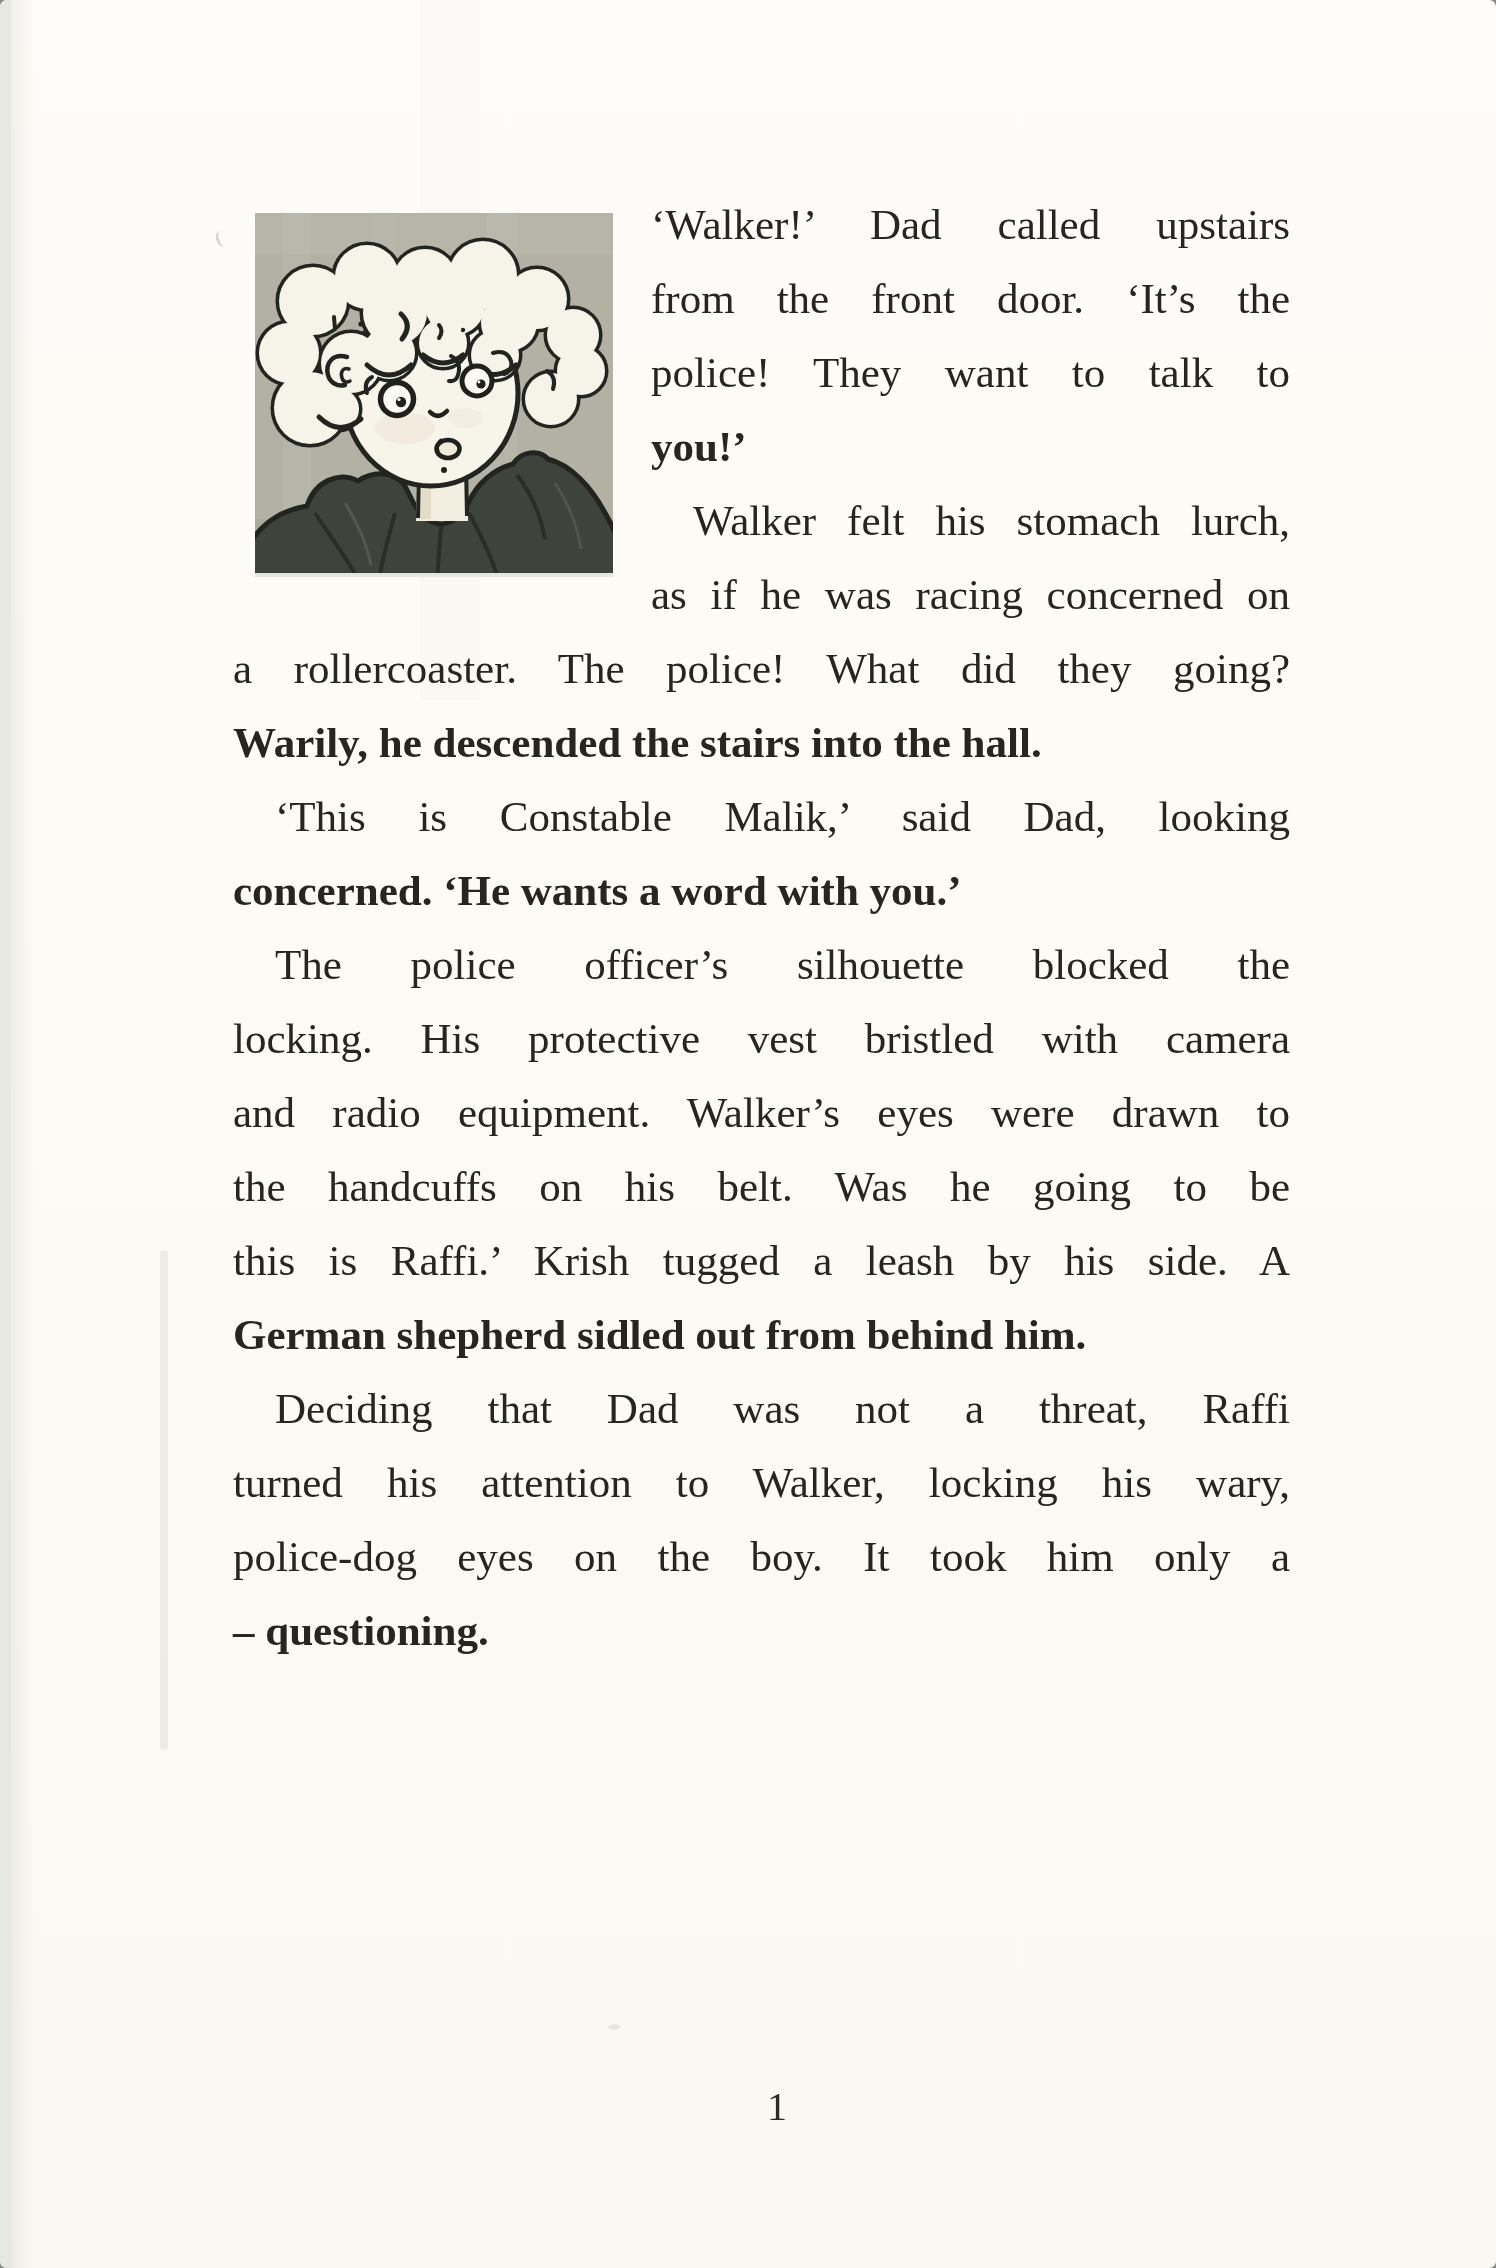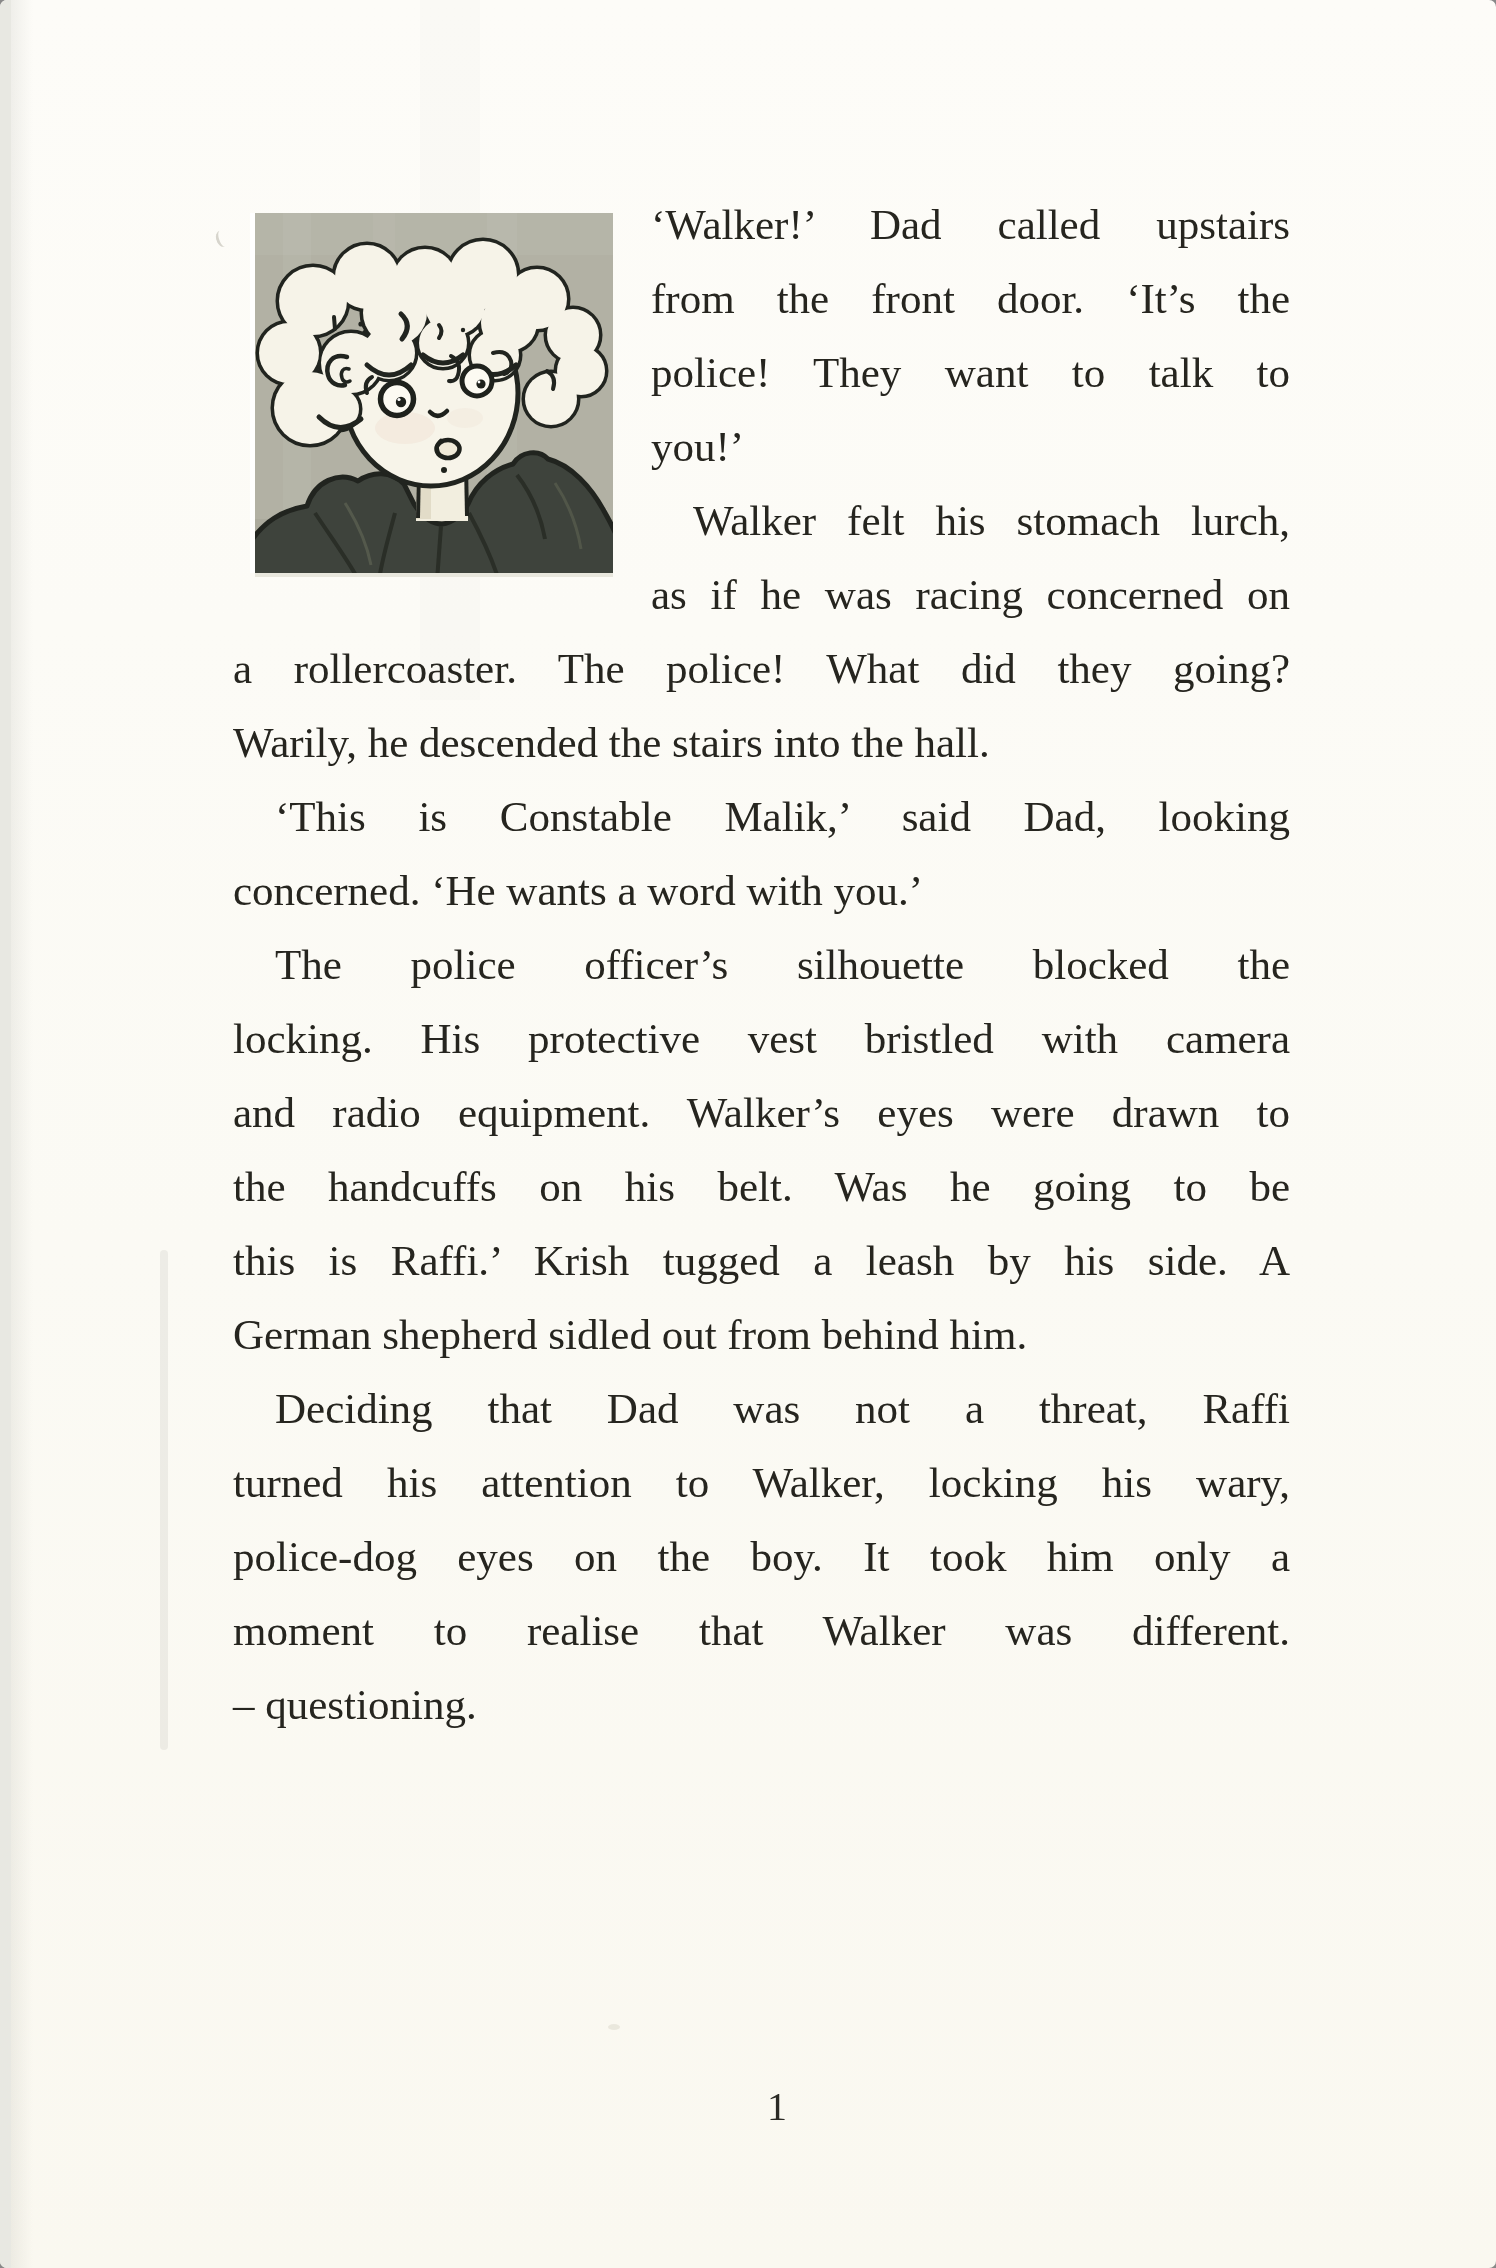--- a/index.html
+++ b/index.html
@@ -25,21 +25,21 @@
   
   .text-block{
     position:absolute;left:233px;top:188px;width:1057px;
     font-size:43px;color:#26251f;
   }
   .para{margin:0;padding:0;}
   .line{
     height:74px;line-height:74px;
     text-align:justify;text-align-last:justify;
   }
-  .line.last{text-align-last:left;}
+  .line.last{text-align-last:left;font-weight:bold;}
   .line.ind{text-indent:42px;}
 
   
   .illus-wrap{
     float:left;width:358px;height:360px;
     margin:25px 38px 12px 22px;
     box-shadow:-5px 0 0 rgba(255,255,255,0.9), 0 4px 0 rgba(230,228,218,0.9);
   }
   .illus-wrap svg{display:block;width:358px;height:360px;}
 
@@ -195,21 +195,20 @@
 
     <div class="para">
       <div class="line">this is Raffi.’ Krish tugged a leash by his side. A</div>
       <div class="line last">German shepherd sidled out from behind him.</div>
     </div>
 
     <div class="para">
       <div class="line ind">Deciding that Dad was not a threat, Raffi</div>
       <div class="line">turned his attention to Walker, locking his wary,</div>
       <div class="line">police-dog eyes on the boy. It took him only a</div>
-      <div class="line">moment to realise that Walker was different.</div>
       <div class="line last">– questioning.</div>
     </div>
 
   </div>
 
   <div class="page-number">1</div>
 
 </div>
 
 </body></html>

